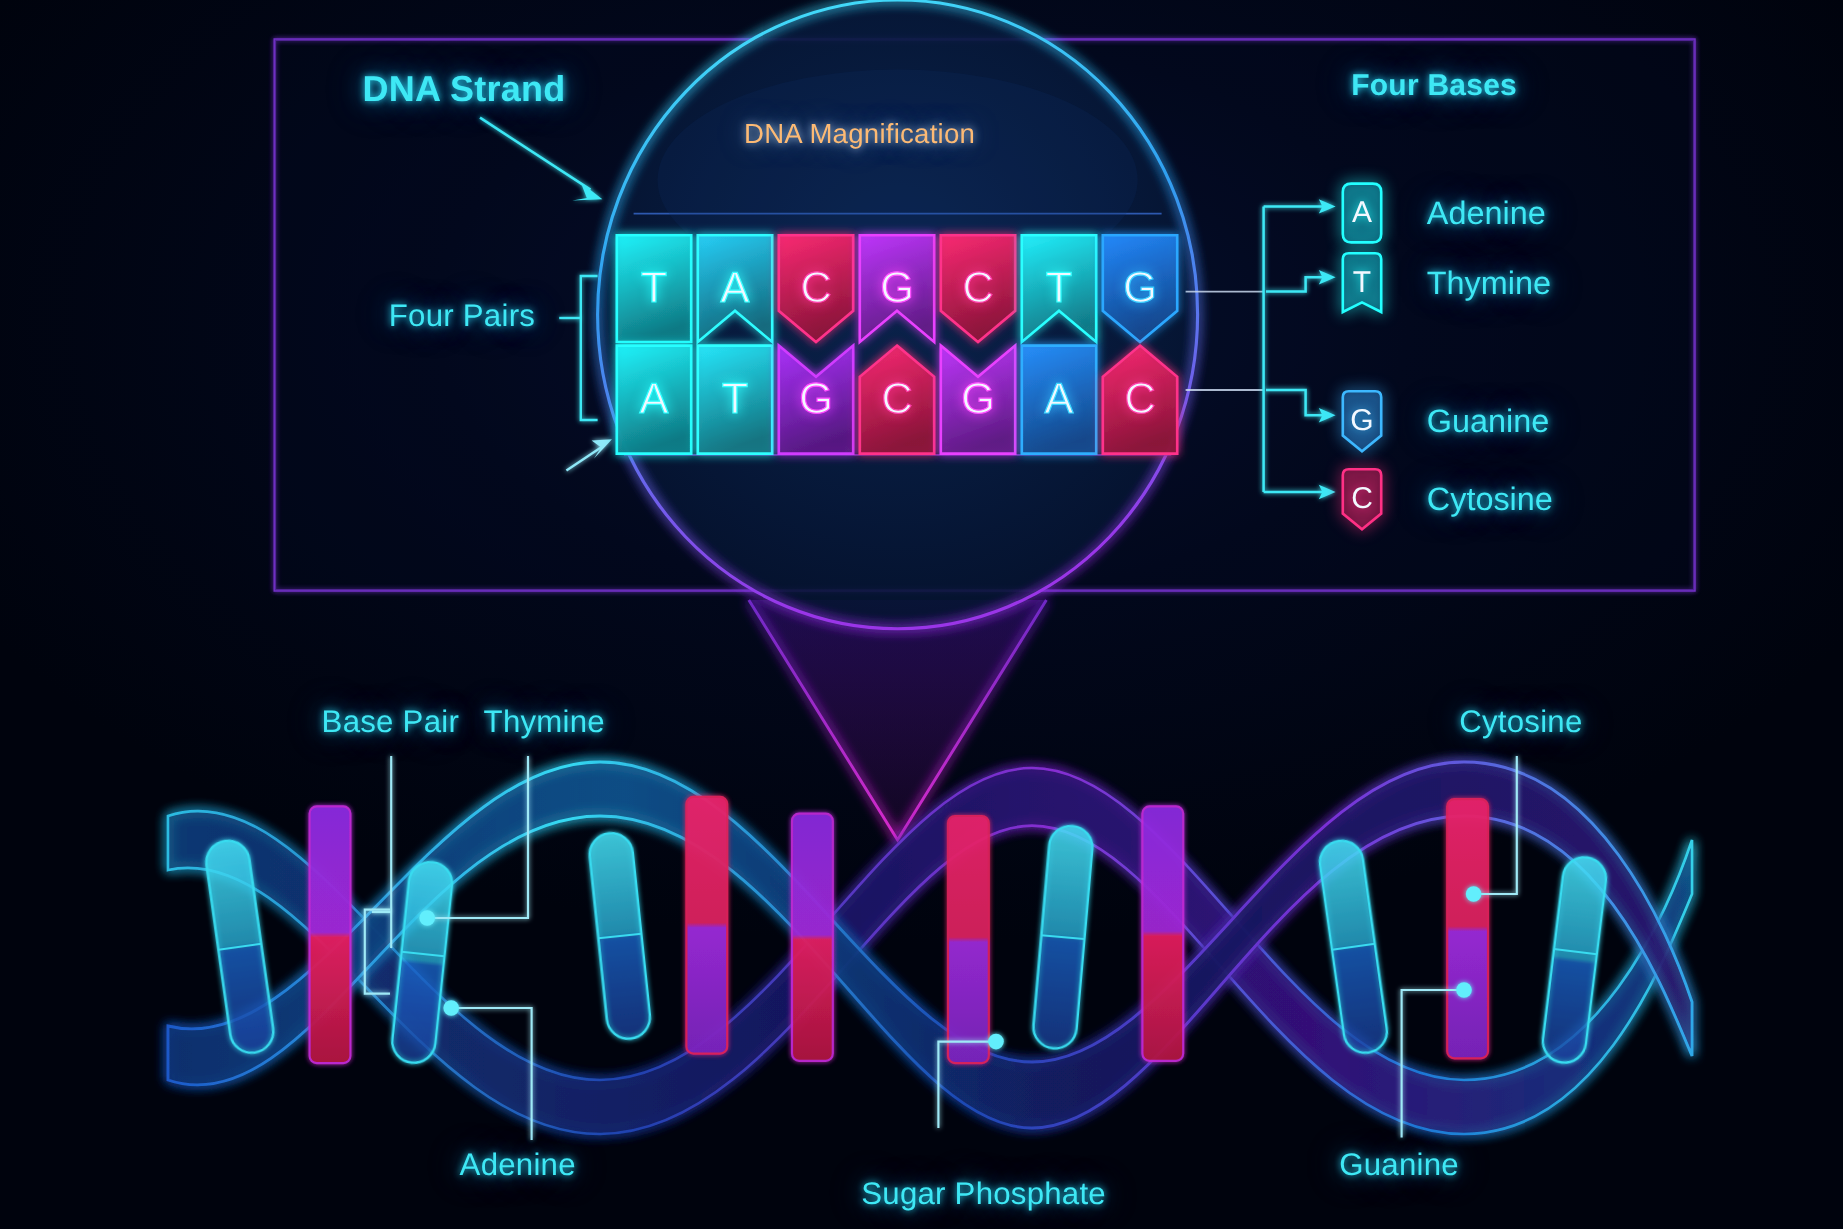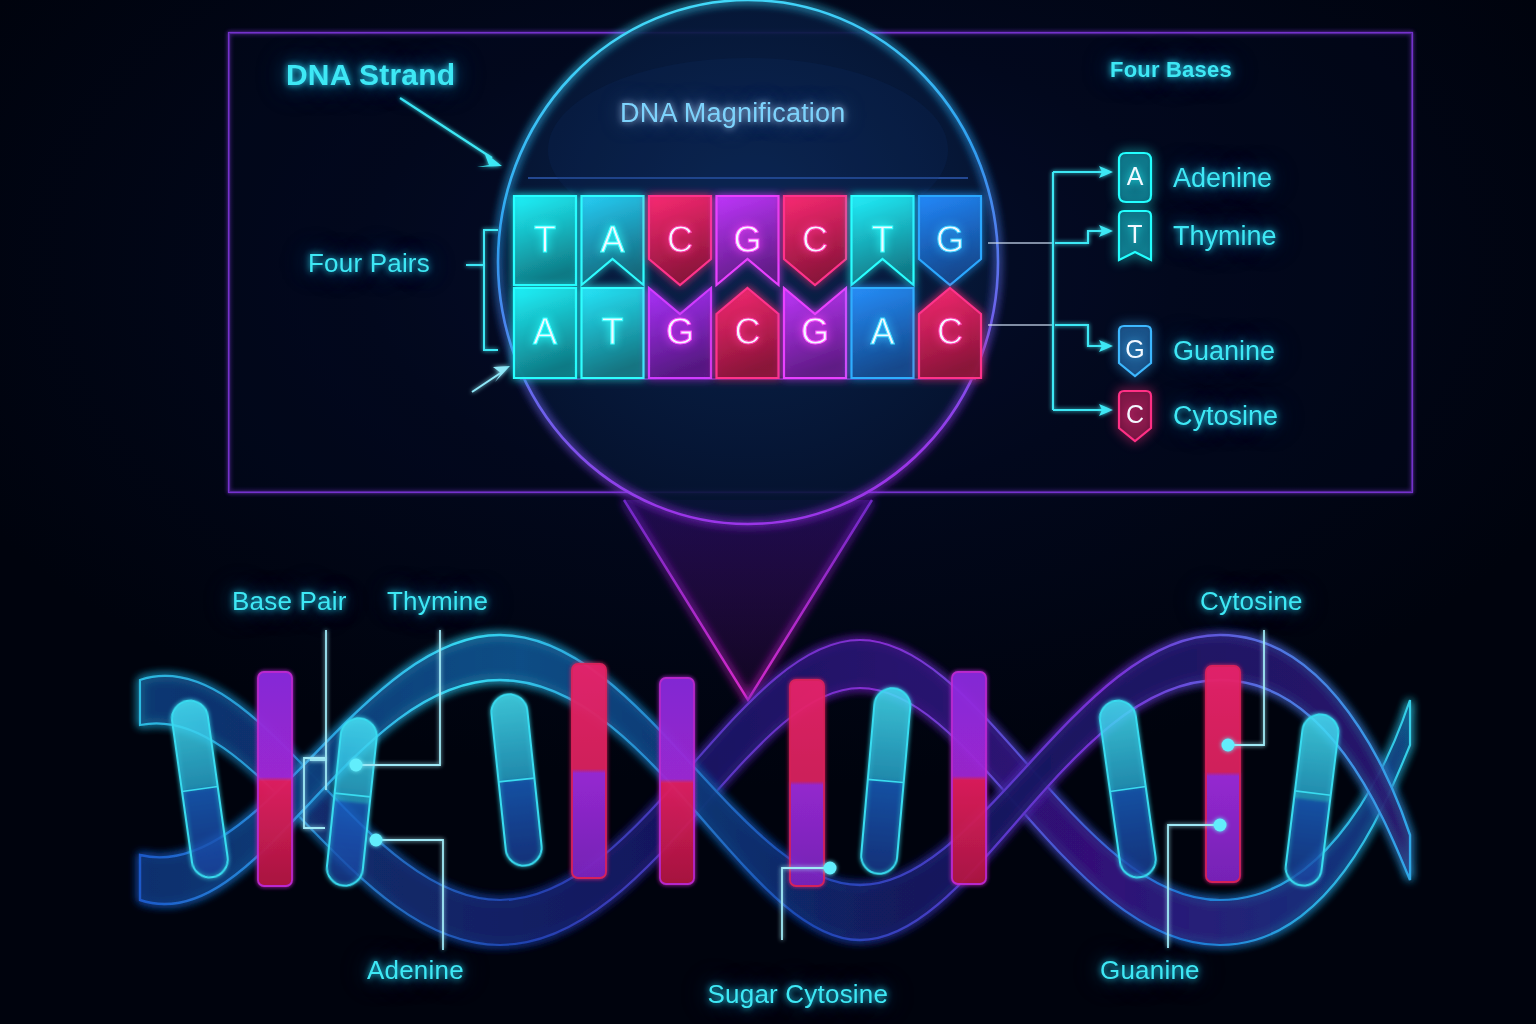--- a/index.html
+++ b/index.html
@@ -8,21 +8,21 @@
     width:1536px;height:1024px;overflow:hidden;position:relative;
     font-family:"Liberation Sans", sans-serif;
     background:
       radial-gradient(ellipse 900px 520px at 50% 26%, #061233 0%, #02081c 45%, #00030d 100%),
       #00030d;
   }
   .stage{position:absolute;inset:0;}
   svg.layer{position:absolute;left:0;top:0;width:1536px;height:1024px;overflow:visible;}
 
   .lbl{position:absolute;color:#3ee8f5;white-space:pre;letter-spacing:.2px;}
-  .glow-c{text-shadow:0 0 6px rgba(45,220,250,.95),0 0 18px rgba(30,190,240,.6),0 0 34px rgba(20,150,220,.35);}
+  .glow-c{text-shadow:0 0 6px rgba(45,220,250,.95),0 0 18px rgba(30,190,240,.6),0 0 34px rgba(20,150,220,.35);margin-left:16px;}
   .glow-w{text-shadow:0 0 7px rgba(190,225,255,.9),0 0 20px rgba(120,180,255,.55);}
 </style>
 </head>
 <body>
 
 <div class="stage">
 
   <svg class="layer" viewBox="0 0 1536 1024">
     <defs>
       <filter id="gl-s" x="-80%" y="-80%" width="260%" height="260%">
@@ -396,23 +396,23 @@
         </linearGradient>
         <g>
           <path d="M950,288 L981,314 L981,378 L919,378 L919,314 Z" fill="url(#tgbot6)" stroke="#ff328a" stroke-width="2.2" filter="url(#tileGlow)"></path>
           <text x="950" y="344" text-anchor="middle" font-family="&quot;Liberation Sans&quot;, sans-serif" font-size="36" fill="#f2f8ff" stroke="#ff3daa" stroke-width="1" style="filter:drop-shadow(0 0 5px #ff3593);">C</text>
         </g>
       </g>
   </svg>
 
   <div class="lbl glow-c" style="left:286px;top:58px;font-size:30px;font-weight:700;">DNA Strand</div>
 
-  <div class="lbl glow-c" style="left:1110px;top:57px;font-size:22px;font-weight:700;">Four Bases</div>
-
-  <div class="lbl glow-w" style="left:620px;top:98px;font-size:27px;color:#7dd3fc;font-weight:400;">DNA Magnification</div>
+  <div class="lbl glow-c" style="left:1110px;top:57px;font-size:25px;font-weight:700;">Four Bases</div>
+
+  <div class="lbl glow-w" style="left:620px;top:98px;font-size:23px;color:#fdba74;font-weight:400;">DNA Magnification</div>
 
   <div class="lbl glow-c" style="left:308px;top:248px;font-size:26px;">Four Pairs</div>
 
 
   <div id="legend-root">
       <div style="position: absolute; left: 1113px; top: 150px; display: flex; align-items: center; gap: 16px;">
         <svg width="44" height="56" viewBox="0 0 44 56" style="overflow: visible;">
           <path d="M6,10 Q6,3 13,3 L31,3 Q38,3 38,10 L38,45 Q38,52 31,52 L13,52 Q6,52 6,45 Z" fill="#18b9d6" fill-opacity=".30" stroke="#23ffff" stroke-width="2.2" style="filter:drop-shadow(0 0 6px #22ffff);"></path>
           <text x="22" y="35" text-anchor="middle" font-family="&quot;Liberation Sans&quot;, sans-serif" font-size="25" fill="#f2f8ff" style="filter:drop-shadow(0 0 4px #24ffff);">A</text>
         </svg>
@@ -434,23 +434,23 @@
       </div>
       <div style="position: absolute; left: 1113px; top: 388px; display: flex; align-items: center; gap: 16px;">
         <svg width="44" height="56" viewBox="0 0 44 56" style="overflow: visible;">
           <path d="M6,8 Q6,3 11,3 L33,3 Q38,3 38,8 L38,40 L22,53 L6,40 Z" fill="#e0215c" fill-opacity=".30" stroke="#ff3085" stroke-width="2.2" style="filter:drop-shadow(0 0 6px #ff2e81);"></path>
           <text x="22" y="35" text-anchor="middle" font-family="&quot;Liberation Sans&quot;, sans-serif" font-size="25" fill="#f2f8ff" style="filter:drop-shadow(0 0 4px #ff328a);">C</text>
         </svg>
         <span class="glow-c" style="color: rgb(62, 232, 245); font-size: 27px; font-family: &quot;Liberation Sans&quot;, sans-serif;">Cytosine</span>
       </div>
     </div>
 
-  <div class="lbl glow-c" style="left:232px;top:586px;font-size:26px;">Base Pair</div>
+  <div class="lbl glow-c" style="left:252px;top:586px;font-size:26px;">Base Pair</div>
   <div class="lbl glow-c" style="left:387px;top:586px;font-size:26px;">Thymine</div>
   <div class="lbl glow-c" style="left:1200px;top:586px;font-size:26px;">Cytosine</div>
   <div class="lbl glow-c" style="left:367px;top:955px;font-size:26px;">Adenine</div>
   <div class="lbl glow-c" style="left:672px;top:948px;font-size:26px;line-height:31px;text-align:center;width:222px;">
-    <span>Sugar Cytosine</span><br>
+    <span>Sugar Phosphate</span><br>
     
   </div>
   <div class="lbl glow-c" style="left:1100px;top:955px;font-size:26px;">Guanine</div>
 
 </div>
 
 </body></html>

